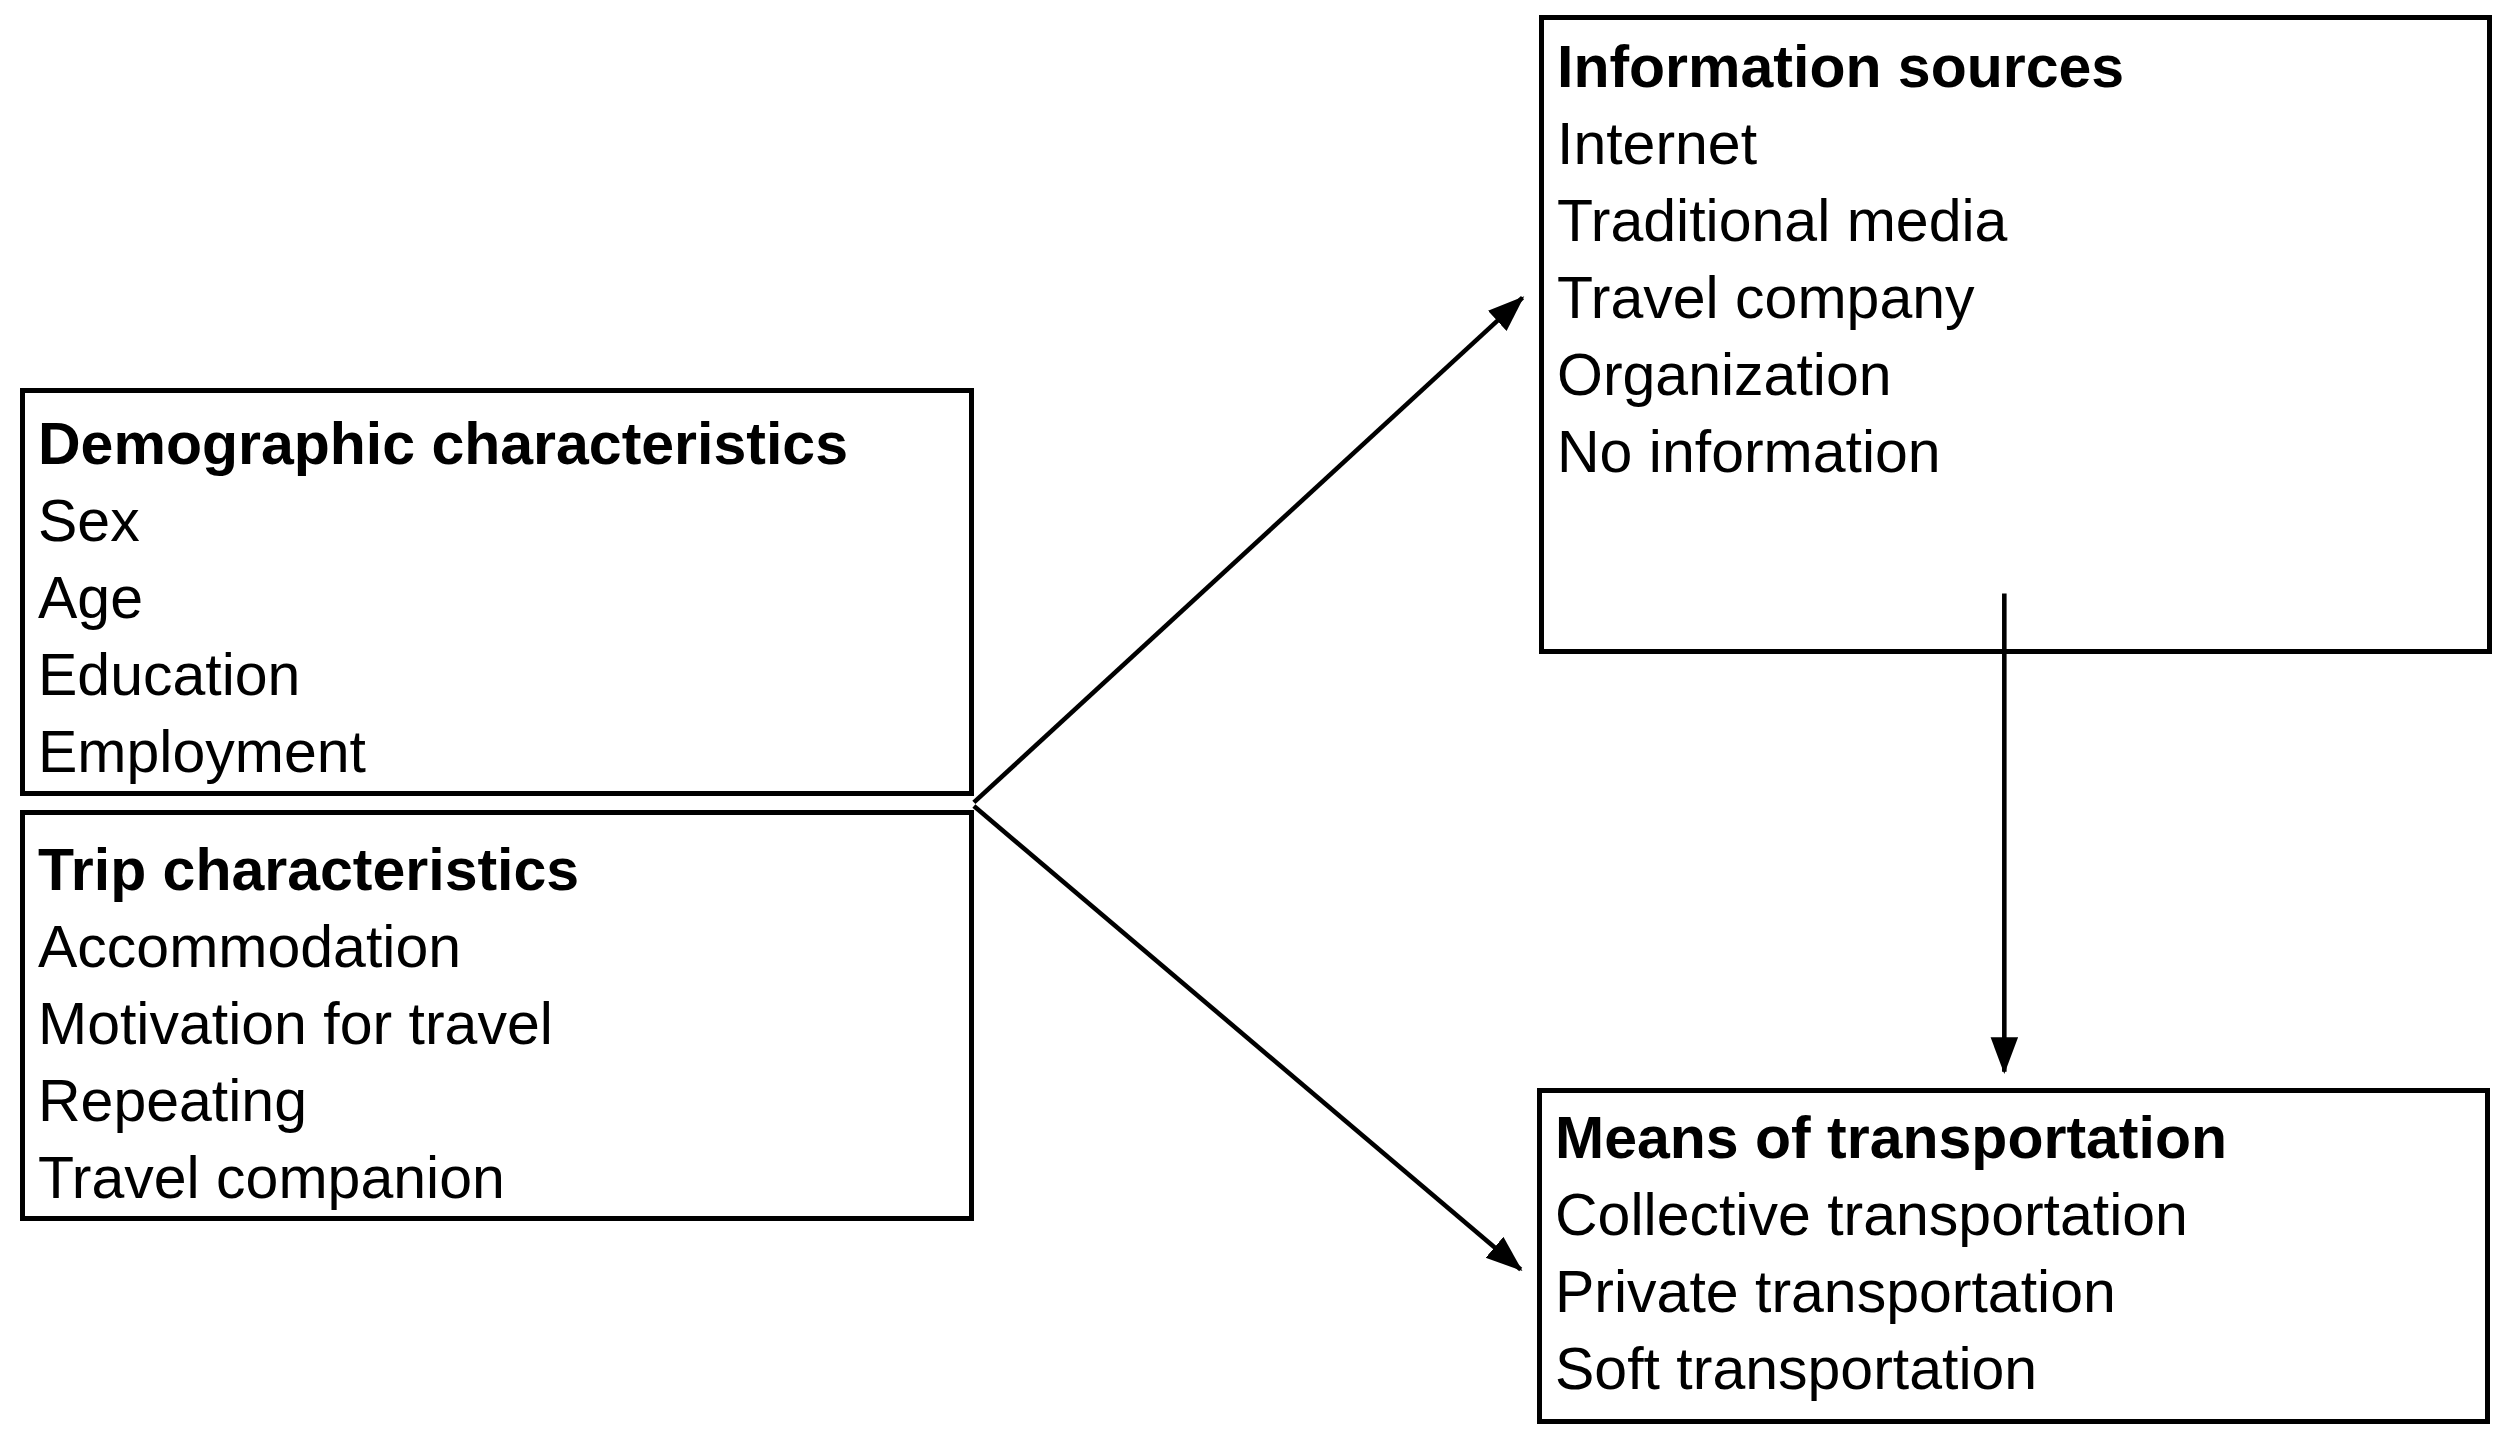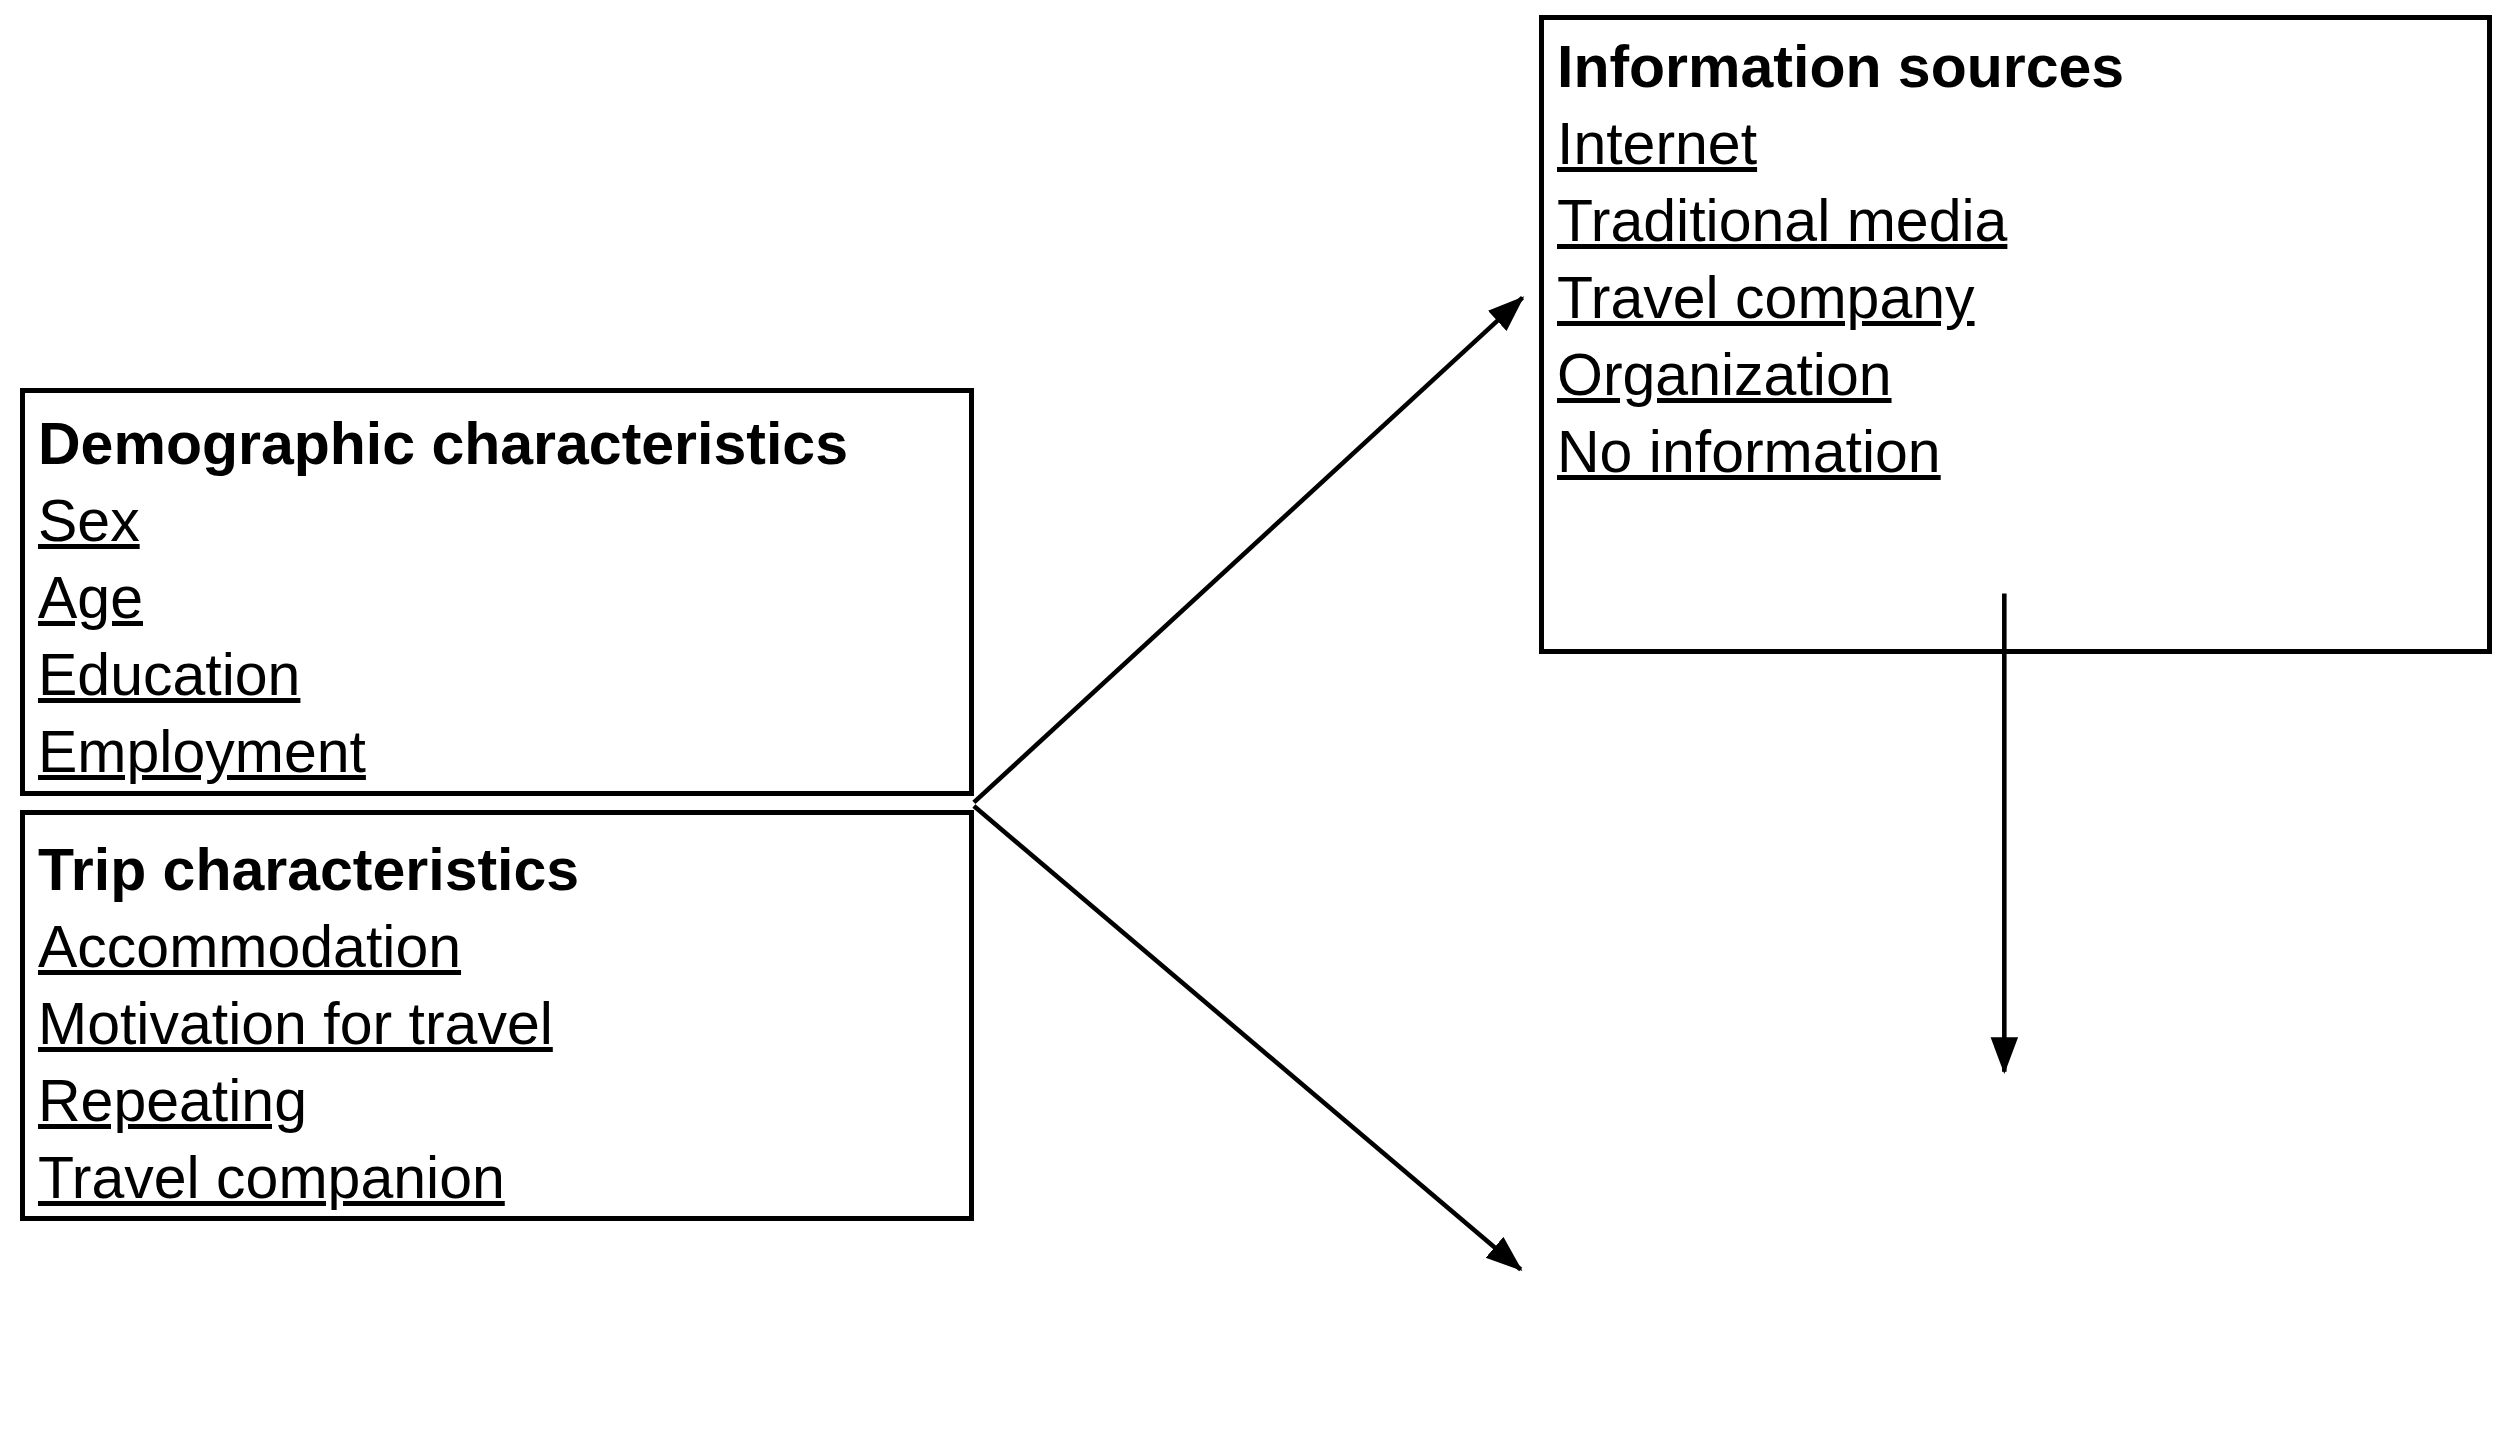--- a/index.html
+++ b/index.html
@@ -24,21 +24,20 @@
     padding: 9.2px 13px 0 13px;
     font-size: 59px;
     line-height: 77px;
     white-space: nowrap;
   }
   .box-title {
     font-weight: bold;
   }
   .box-item {
     font-weight: normal;
-    text-decoration: underline;
   }
   
   .box-demographic { left: 20px;  top: 388px;  width: 954px; height: 408px; padding-top: 13px; }
   .box-trip        { left: 20px;  top: 810px;  width: 954px; height: 411px; padding-top: 17px;  }
   
   .box-information    { left: 1539px; top: 14.7px;   width: 953px; height: 639px; padding-top: 9.2px; }
   .box-transportation { left: 1537px; top: 1088px; width: 953px; height: 336px; padding-top: 7.3px;  }
   .arrow-layer {
     position: absolute;
     left: 0; top: 0;
@@ -70,20 +69,26 @@
 
   <div class="box box-information">
     <div class="box-title">Information sources</div>
     <div class="box-item">Internet</div>
     <div class="box-item">Traditional media</div>
     <div class="box-item">Travel company</div>
     <div class="box-item">Organization</div>
     <div class="box-item">No information</div>
   </div>
 
+  <div class="box box-transportation">
+    <div class="box-title">Means of transportation</div>
+    <div class="box-item">Collective transportation</div>
+    <div class="box-item">Private transportation</div>
+    <div class="box-item">Soft transportation</div>
+  </div>
 
   <svg class="arrow-layer" viewBox="0 0 2742 1582" xmlns="http://www.w3.org/2000/svg" aria-hidden="true">
     <defs>
       <marker id="arrowhead" markerWidth="9" markerHeight="8" refX="7.5" refY="3" orient="auto" markerUnits="strokeWidth">
         <path d="M0,0 L8,3 L0,6 z" fill="#000000"></path>
       </marker>
     </defs>
     <line x1="1063" y1="876" x2="1662" y2="325" stroke="#000000" stroke-width="5" marker-end="url(#arrowhead)"></line>
     <line x1="1063" y1="880" x2="1660" y2="1386" stroke="#000000" stroke-width="5" marker-end="url(#arrowhead)"></line>
     <line x1="2188" y1="648" x2="2188" y2="1170" stroke="#000000" stroke-width="5" marker-end="url(#arrowhead)"></line>

